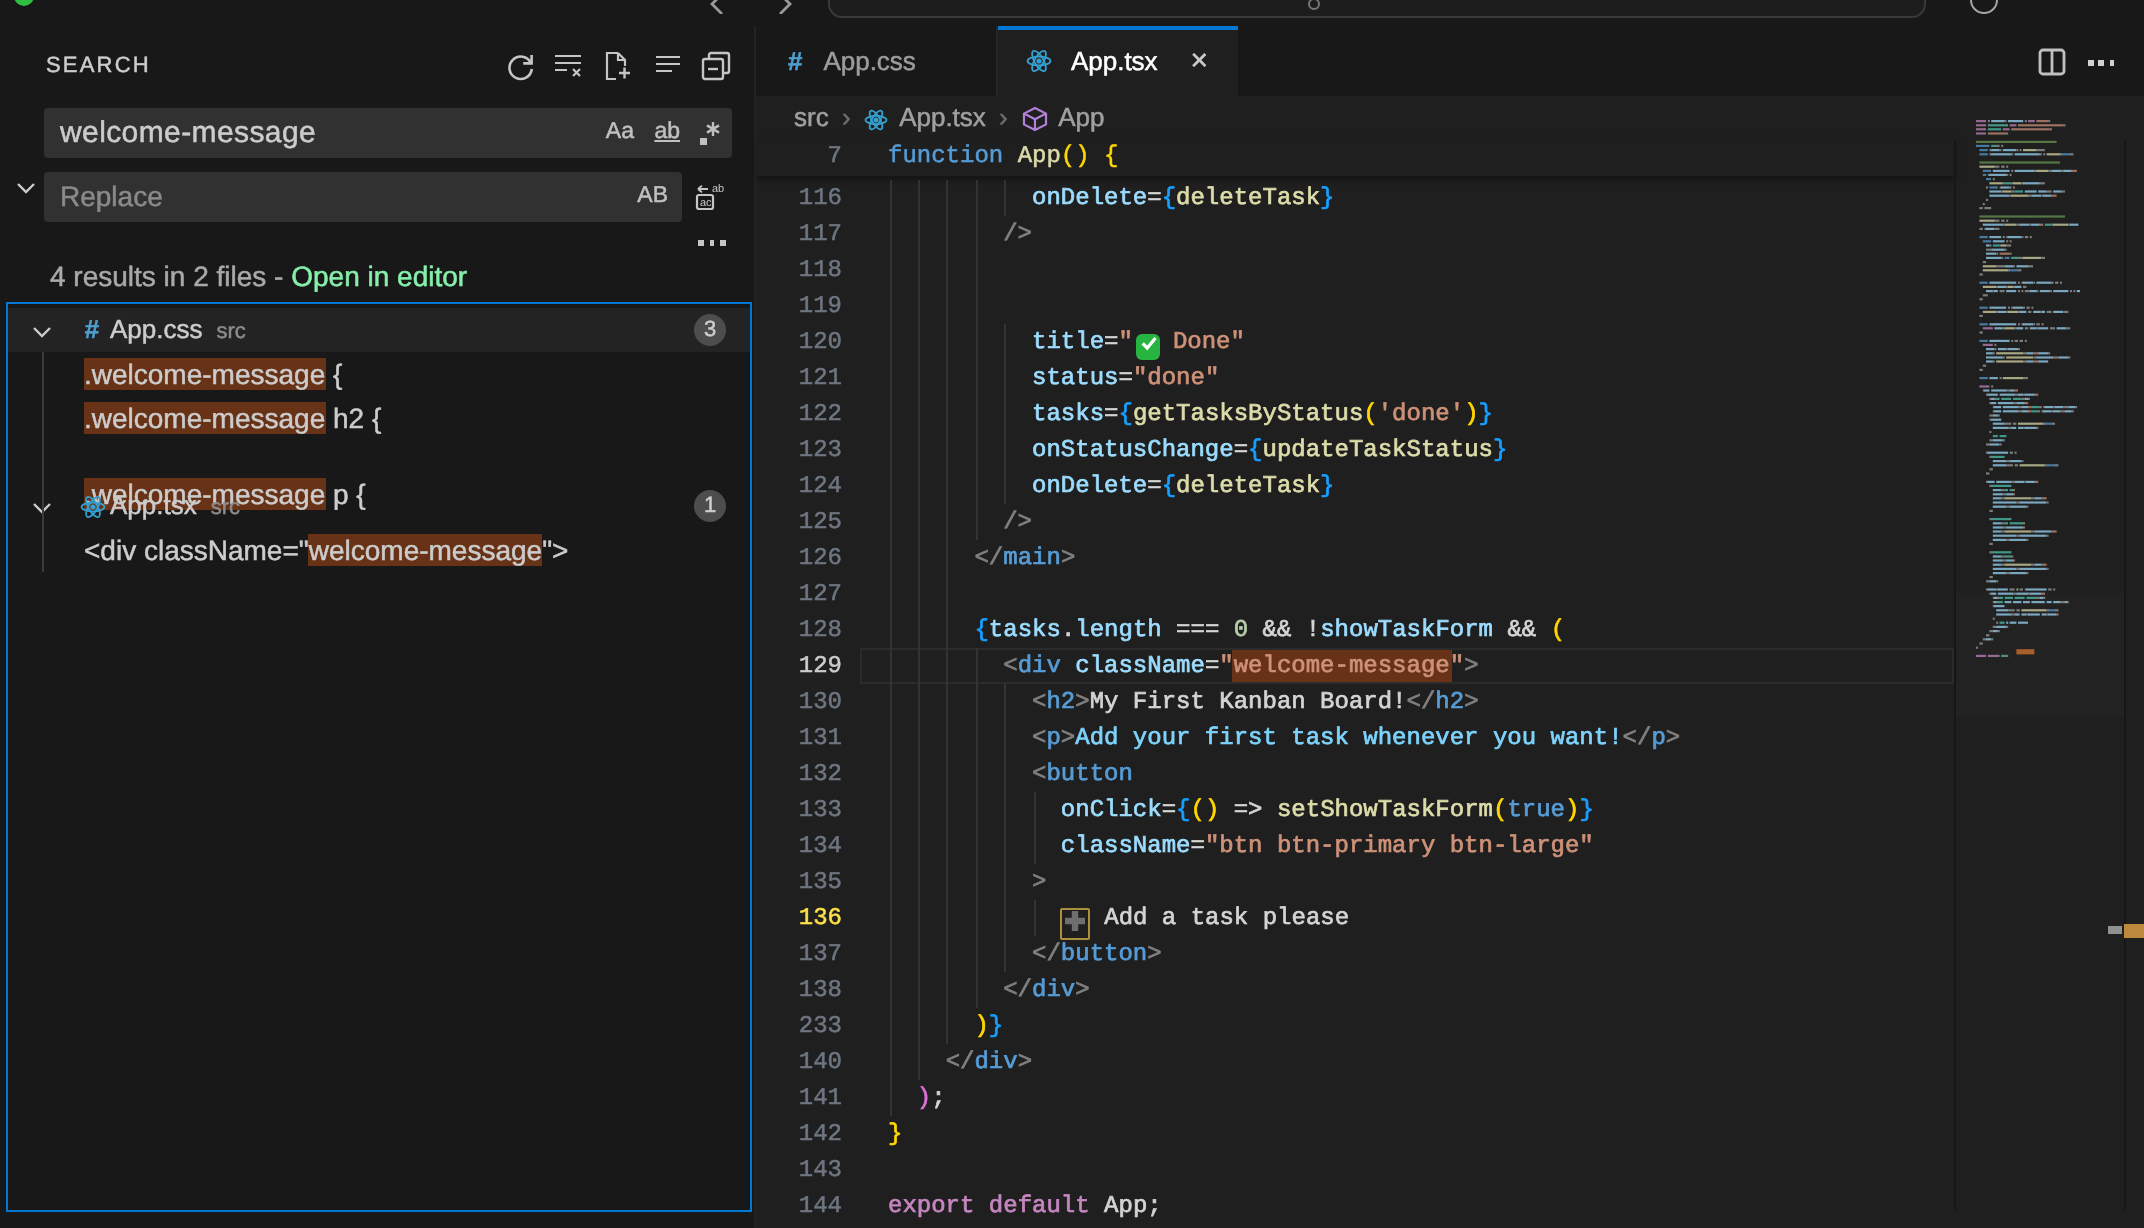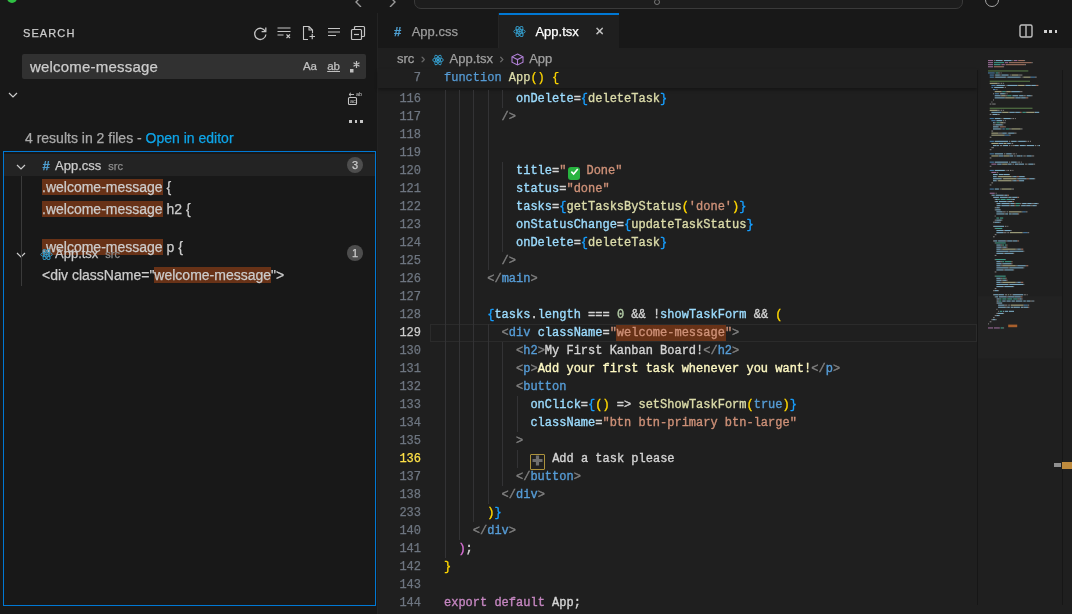--- a/index.html
+++ b/index.html
@@ -64,32 +64,36 @@
 
   <div style="position:absolute;left:22px;top:41px;width:344px;height:25px;background:#313131;border-radius:2px;line-height:25px">
     <span style="margin-left:8px;font-size:15px;letter-spacing:0.2px;color:#cccccc">welcome-message</span>
     <span style="position:absolute;right:49px;top:0;font-size:11.5px;color:#c0c0c0">Aa</span>
     <span style="position:absolute;right:26px;top:0;font-size:11.5px;color:#c0c0c0;text-decoration:underline">ab</span>
     <svg style="position:absolute;right:4px;top:6px" width="14" height="14" viewBox="0 0 14 14">
           <path d="M8.5 1 V8 M5.5 2.7 L11.5 6.3 M11.5 2.7 L5.5 6.3" stroke="#c0c0c0" stroke-width="1.2"></path>
           <rect x="2" y="9" width="3.5" height="3.5" fill="#c0c0c0"></rect>
         </svg>
   </div>
+  <div style="position:absolute;left:22px;top:73px;width:319px;height:25px;background:#313131;border-radius:2px;line-height:25px">
+    <span style="margin-left:8px;font-size:14px;color:#8a8a8a">Replace</span>
+    <span style="position:absolute;right:7px;top:0;font-size:11.5px;color:#c0c0c0">AB</span>
+  </div>
   <div style="position:absolute;left:347px;top:78px"><svg width="15" height="15" viewBox="0 0 15 15" style="">
           <rect x="1.5" y="6.5" width="8" height="7" rx="1" stroke="#c5c5c5" stroke-width="1.1" fill="none"></rect>
           <text x="3" y="12" font-size="5.5" fill="#c5c5c5" font-family="Liberation Sans">ac</text>
           <text x="9" y="5" font-size="5.5" fill="#c5c5c5" font-family="Liberation Sans">ab</text>
           <path d="M2 3.5 H7 M2 3.5 L4 1.8 M2 3.5 L4 5.2" stroke="#c5c5c5" stroke-width="0.9" fill="none"></path>
         </svg></div>
   <div style="position:absolute;left:349px;top:107px;width:16px;height:4px">
     <span style="position:absolute;left:0;width:2.5px;height:2.5px;background:#c5c5c5"></span>
     <span style="position:absolute;left:5.5px;width:2.5px;height:2.5px;background:#c5c5c5"></span>
     <span style="position:absolute;left:11px;width:2.5px;height:2.5px;background:#c5c5c5"></span>
   </div>
-  <div style="position:absolute;left:25px;top:117px;font-size:14px;color:#a9a9a9">4 results in 2 files - <span style="color:#0ea5e9">Open in editor</span></div>
+  <div style="position:absolute;left:25px;top:117px;font-size:14px;color:#a9a9a9">4 results in 2 files - <span style="color:#86efac">Open in editor</span></div>
 </div>
 
 <div style="position:absolute;left:3px;top:151px;width:373px;height:455px;border:1px solid #0078d4"></div>
 <div style="position:absolute;left:4px;top:154px;width:371px;height:22px;line-height:22px;background:#232323;white-space:pre"><span class="tchev"><svg width="10" height="6" viewBox="0 0 10 6" style="">
           <path d="M1 1 L5 5 L9 1" stroke="#cccccc" stroke-width="1.2" fill="none"></path>
         </svg></span><span class="ficon" style="color:#4f9fd0;font-weight:700">#</span><span class="fname">App.css</span><span class="fdet">src</span></div>
 <div style="position:absolute;left:4px;top:176px;width:371px;height:22px;line-height:22px;white-space:pre"><span class="rtext"><span style="background:#683217">.welcome-message</span> {</span></div>
 <div style="position:absolute;left:4px;top:198px;width:371px;height:22px;line-height:22px;white-space:pre"><span class="rtext"><span style="background:#683217">.welcome-message</span> h2 {</span></div>
 <div style="position:absolute;left:4px;top:236px;width:371px;height:22px;line-height:22px;white-space:pre"><span class="rtext"><span style="background:#683217">.welcome-message</span> p {</span></div>
 <div style="position:absolute;left:4px;top:242px;width:371px;height:22px;line-height:22px;white-space:pre"><span class="tchev"><svg width="10" height="6" viewBox="0 0 10 6" style="">
@@ -195,21 +199,21 @@
 <div class="gut" style="top:270px;color:#6e7681">126</div>
 <div class="cl" style="top:270px">      <i style="color:#808080">&lt;/</i><i style="color:#569cd6">main</i><i style="color:#808080">&gt;</i></div>
 <div class="gut" style="top:288px;color:#6e7681">127</div>
 <div class="gut" style="top:306px;color:#6e7681">128</div>
 <div class="cl" style="top:306px">      <i style="color:#179fff">{</i><i style="color:#9cdcfe">tasks</i><i style="color:#d4d4d4">.</i><i style="color:#9cdcfe">length</i><i style="color:#d4d4d4"> === </i><i style="color:#b5cea8">0</i><i style="color:#d4d4d4"> &amp;&amp; !</i><i style="color:#9cdcfe">showTaskForm</i><i style="color:#d4d4d4"> &amp;&amp; </i><i style="color:#ffd700">(</i></div>
 <div class="gut" style="top:324px;color:#cccccc">129</div>
 <div class="cl" style="top:324px">        <i style="color:#808080">&lt;</i><i style="color:#569cd6">div</i> <i style="color:#9cdcfe">className</i><i style="color:#d4d4d4">=</i><i style="color:#ce9178">"</i><i class="mhl" style="color:#ce9178">welcome-message</i><i style="color:#ce9178">"</i><i style="color:#808080">&gt;</i></div>
 <div class="gut" style="top:342px;color:#6e7681">130</div>
 <div class="cl" style="top:342px">          <i style="color:#808080">&lt;</i><i style="color:#569cd6">h2</i><i style="color:#808080">&gt;</i><i style="color:#d4d4d4">My First Kanban Board!</i><i style="color:#808080">&lt;/</i><i style="color:#569cd6">h2</i><i style="color:#808080">&gt;</i></div>
 <div class="gut" style="top:360px;color:#6e7681">131</div>
-<div class="cl" style="top:360px">          <i style="color:#808080">&lt;</i><i style="color:#569cd6">p</i><i style="color:#808080">&gt;</i><i style="color:#fef9c3">Add your first task whenever you want!</i><i style="color:#808080">&lt;/</i><i style="color:#569cd6">p</i><i style="color:#808080">&gt;</i></div>
+<div class="cl" style="top:360px">          <i style="color:#808080">&lt;</i><i style="color:#569cd6">p</i><i style="color:#808080">&gt;</i><i style="color:#7dd3fc">Add your first task whenever you want!</i><i style="color:#808080">&lt;/</i><i style="color:#569cd6">p</i><i style="color:#808080">&gt;</i></div>
 <div class="gut" style="top:378px;color:#6e7681">132</div>
 <div class="cl" style="top:378px">          <i style="color:#808080">&lt;</i><i style="color:#569cd6">button</i></div>
 <div class="gut" style="top:396px;color:#6e7681">133</div>
 <div class="cl" style="top:396px">            <i style="color:#9cdcfe">onClick</i><i style="color:#d4d4d4">=</i><i style="color:#179fff">{</i><i style="color:#ffd700">()</i><i style="color:#d4d4d4"> =&gt; </i><i style="color:#dcdcaa">setShowTaskForm</i><i style="color:#ffd700">(</i><i style="color:#569cd6">true</i><i style="color:#ffd700">)</i><i style="color:#179fff">}</i></div>
 <div class="gut" style="top:414px;color:#6e7681">134</div>
 <div class="cl" style="top:414px">            <i style="color:#9cdcfe">className</i><i style="color:#d4d4d4">=</i><i style="color:#ce9178">"btn btn-primary btn-large"</i></div>
 <div class="gut" style="top:432px;color:#6e7681">135</div>
 <div class="cl" style="top:432px">          <i style="color:#808080">&gt;</i></div>
 <div class="gut" style="top:450px;color:#fde047">136</div>
 <div class="cl" style="top:450px">            <b class="plusbox"><svg width="11" height="11" viewBox="0 0 11 11">

